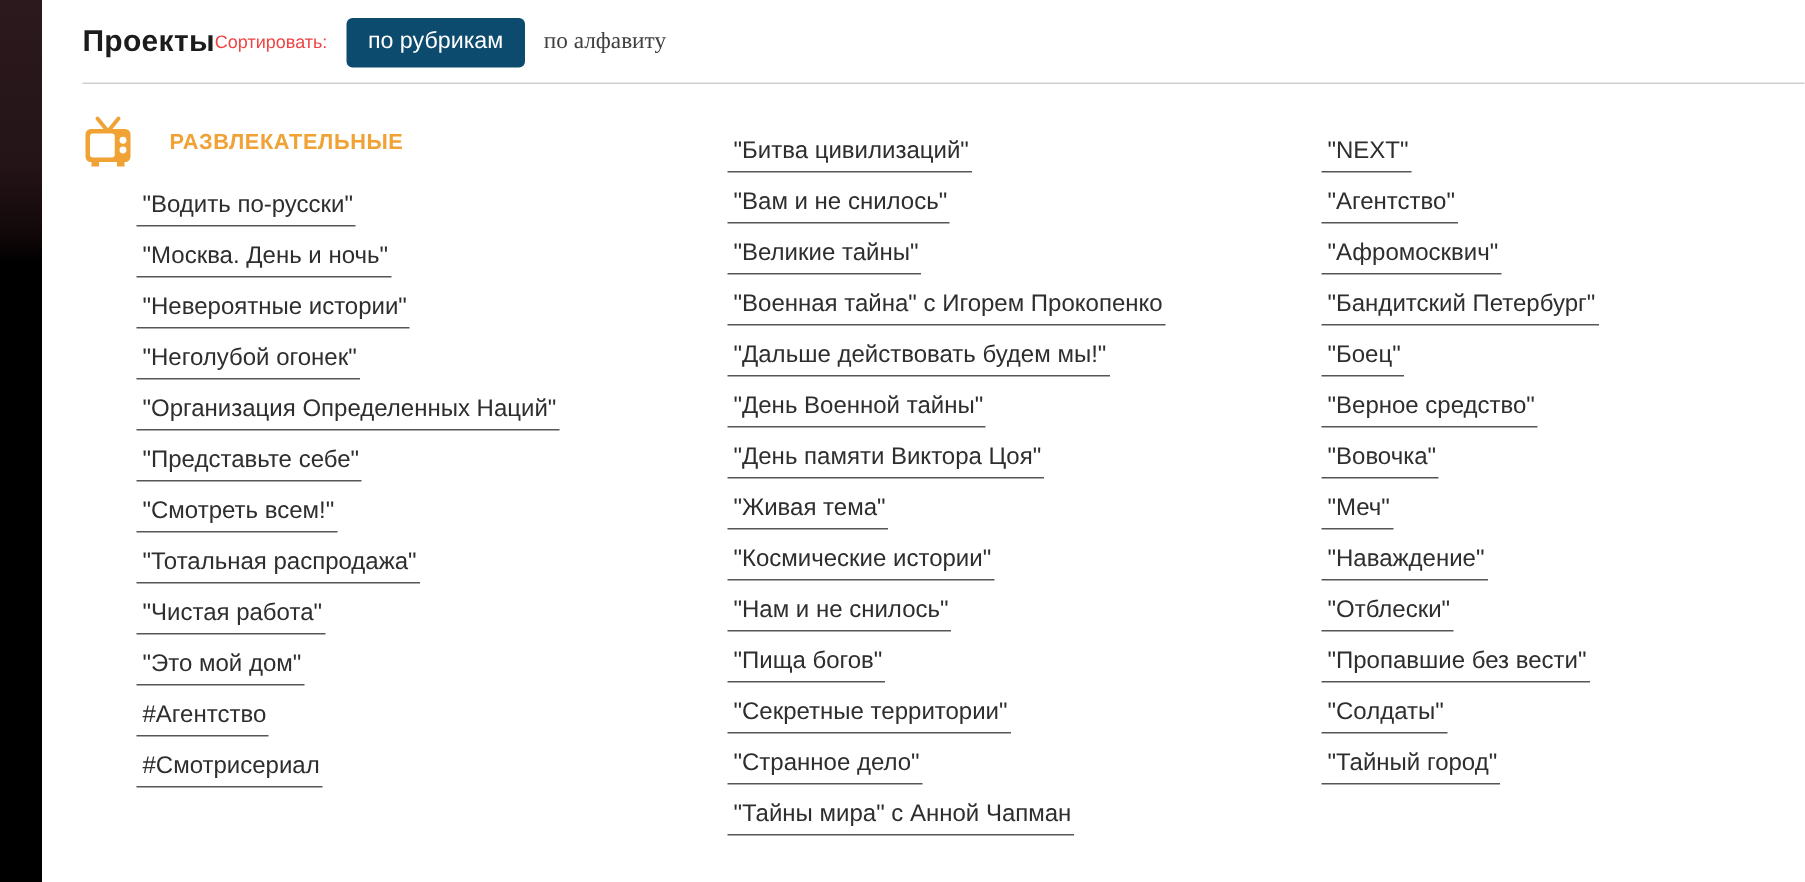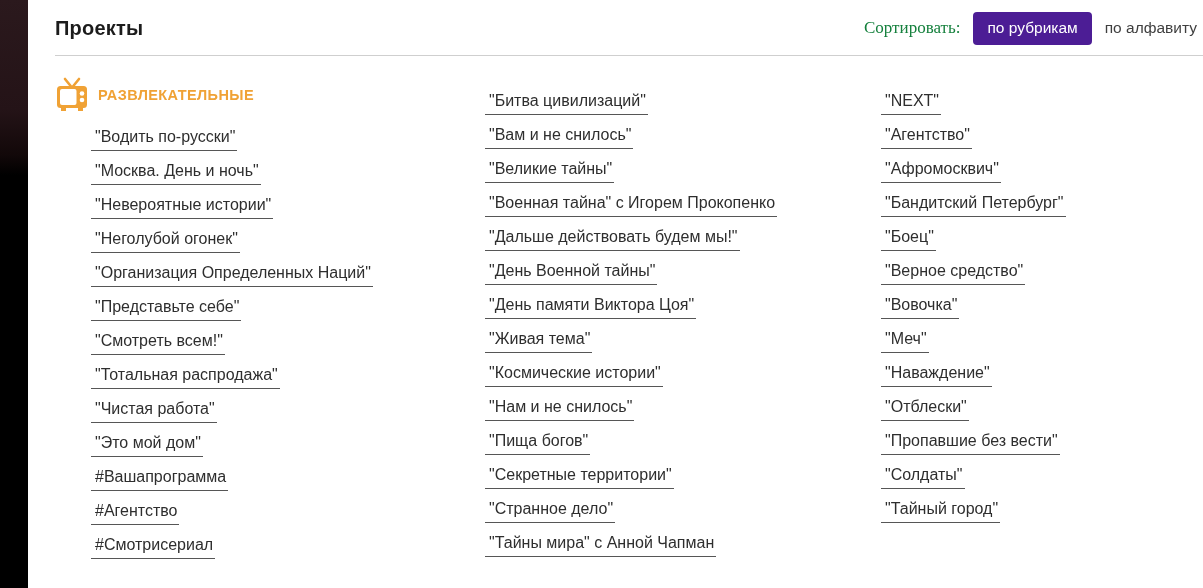--- a/index.html
+++ b/index.html
@@ -12,48 +12,48 @@
   
   .bg-strip{
     position:absolute;left:0;top:0;width:28px;height:588px;
     background:linear-gradient(180deg,#2b191d 0px,#241317 110px,#120809 155px,#000 175px,#000 100%);
   }
   .content{
     position:absolute;left:28px;top:0;width:1175px;height:588px;background:#fff;
   }
   
   .topbar{
-    display:flex;justify-content:space-between;align-items:center;
+    display:flex;justify-content:flex-start;align-items:center;
     padding:9px 6px 0 27px;height:38px;
   }
   .page-title{
     font-size:20px;font-weight:bold;color:#1c1c1c;letter-spacing:0.2px;margin:0;
   }
   .sortbar{display:flex;align-items:center;gap:13px;}
-  .sort-label{color:#15803d;font-size:17px;font-family:Liberation Serif, serif;}
+  .sort-label{color:#ef4444;font-size:12px;}
   .sort-btn{
     border:none;cursor:pointer;font-family:inherit;
     font-size:15.5px;border-radius:4px;
   }
   .sort-btn.active{
-    background:#4c1d95;color:#ffffff;padding:7px 14px 8px 14px;
+    background:#0c4a6e;color:#ffffff;padding:7px 14px 8px 14px;
   }
   .sort-btn.inactive{
-    background:transparent;color:#3f3f3f;padding:7px 0 8px 0;
+    background:transparent;color:#3f3f3f;padding:7px 0 8px 0;font-family:Liberation Serif, serif;
   }
   .rule{
     border:none;border-top:1px solid #cfcfcf;margin:8px 0 0 27px;
   }
   
   .columns{display:flex;margin:21px 0 0 27px;}
   .column{box-sizing:border-box;}
   .column.c1{width:394px;}
   .column.c2{width:396px;}
   .column.c3{flex:1;}
-  .section-header{display:flex;align-items:center;gap:3px;height:36px;}
+  .section-header{display:flex;align-items:center;gap:18px;height:36px;}
   .icon-box{width:40px;display:flex;justify-content:flex-start;align-items:center;}
   .section-title{
     color:#f0a235;font-weight:bold;font-size:14.5px;letter-spacing:0.4px;
   }
   ul.project-list{
     list-style:none;margin:11px 0 0 40px;padding:0;
   }
   ul.project-list li{height:34px;}
   ul.project-list a{
     display:inline-block;
@@ -103,21 +103,20 @@
           <li><a href="#">"Водить по-русски"</a></li>
           <li><a href="#">"Москва. День и ночь"</a></li>
           <li><a href="#">"Невероятные истории"</a></li>
           <li><a href="#">"Неголубой огонек"</a></li>
           <li><a href="#">"Организация Определенных Наций"</a></li>
           <li><a href="#">"Представьте себе"</a></li>
           <li><a href="#">"Смотреть всем!"</a></li>
           <li><a href="#">"Тотальная распродажа"</a></li>
           <li><a href="#">"Чистая работа"</a></li>
           <li><a href="#">"Это мой дом"</a></li>
-          <li><a href="#">#Вашапрограмма</a></li>
           <li><a href="#">#Агентство</a></li>
           <li><a href="#">#Смотрисериал</a></li>
         </ul>
     </section>
 
     <section class="column c2">
       <ul class="project-list">
           <li><a href="#">"Битва цивилизаций"</a></li>
           <li><a href="#">"Вам и не снилось"</a></li>
           <li><a href="#">"Великие тайны"</a></li>

